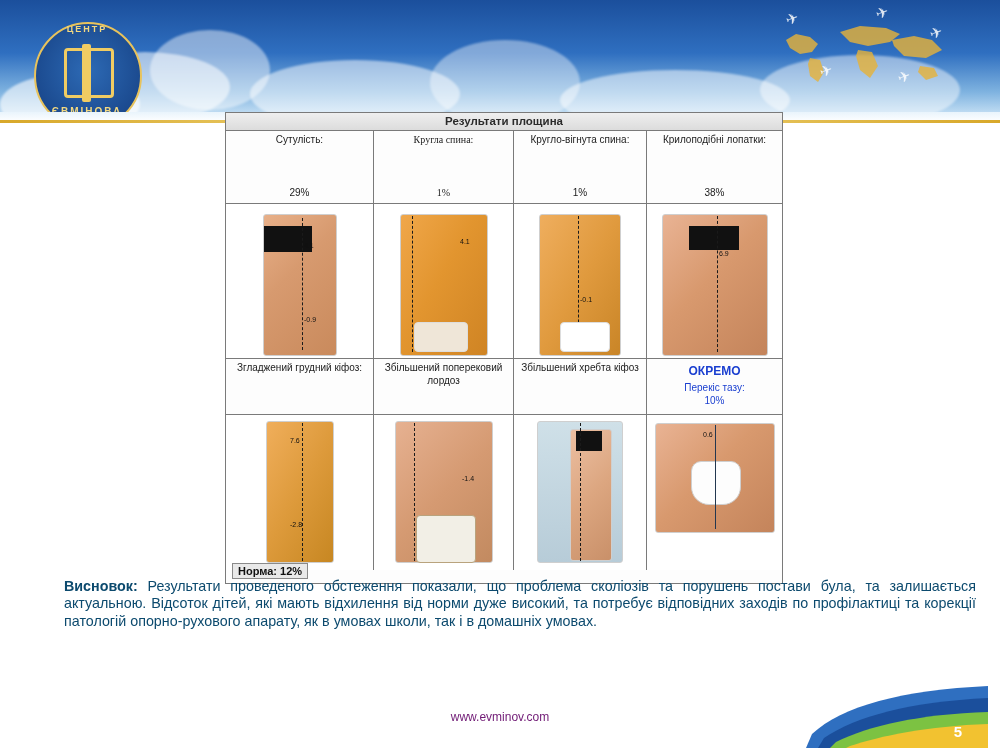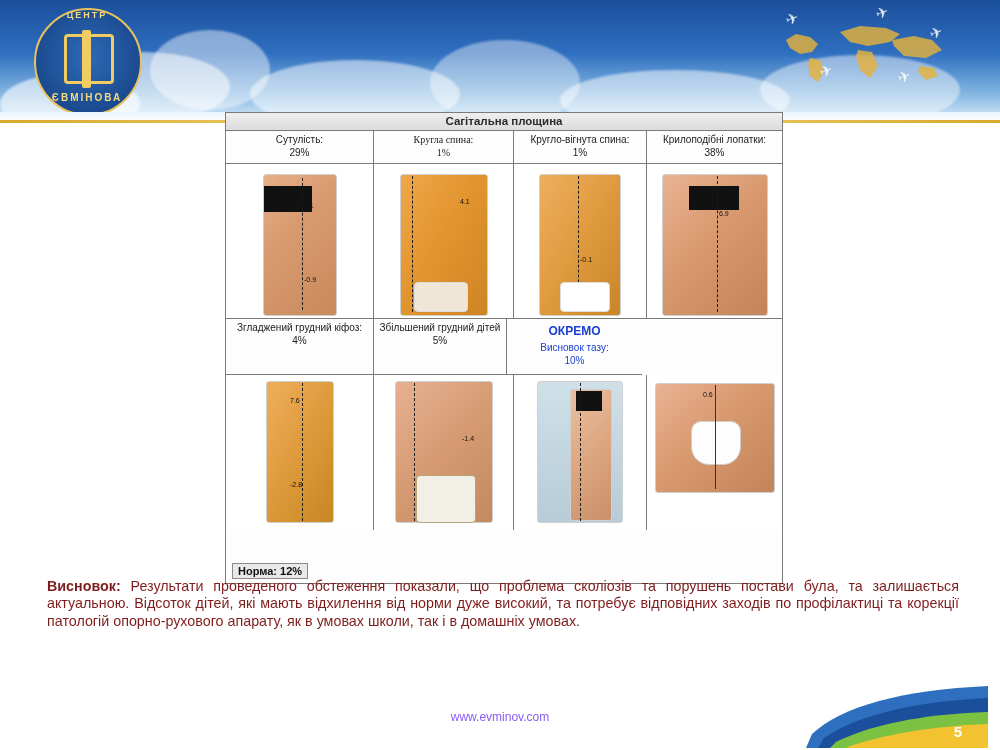--- a/index.html
+++ b/index.html
@@ -28,21 +28,21 @@
   .banner-strip{
     position:absolute;left:0;top:112px;width:1000px;height:10px;
     background:linear-gradient(180deg,#e9f4fc 0%,#ffffff 100%);
   }
   .gold-line{
     position:absolute;left:0;top:120px;width:1000px;height:3px;
     background:linear-gradient(90deg,#d8a82a,#f3dd8a,#d8a82a);
   }
   
   .logo{
-    position:absolute;left:26px;top:6px;width:122px;height:108px;
+    position:absolute;left:26px;top:20px;width:122px;height:108px;
   }
   .logo-circle{
     position:absolute;left:8px;top:2px;width:104px;height:104px;border-radius:50%;
     border:2px solid #e8c35c;
     background:radial-gradient(circle at 50% 45%,#2d6ab5 0%,#1b4a8f 70%,#143a73 100%);
   }
   .logo-inner{
     position:absolute;left:28px;top:24px;width:64px;height:62px;
   }
   .logo-sq{
@@ -77,21 +77,21 @@
   }
   .grid-row{display:flex;align-items:flex-end;}
   .cell{
     border-right:1px solid #7a7a7a;border-bottom:1px solid #7a7a7a;
     box-sizing:border-box;text-align:center;
   }
   .cell:last-child{border-right:none;}
   .hdr{
     padding:3px 2px 4px;font-size:10px;color:#1b1b1b;line-height:1.25;
   }
-  .pct{font-size:10px;}
+  .pct{font-size:10px;margin-top:40px;}
   .special .t1{color:#1a3fd0;font-weight:bold;font-size:12px;margin-bottom:3px;}
   .special .t2{color:#1a3fd0;font-size:10px;}
   .special .t3{color:#1a3fd0;font-size:10px;}
   .imgcell{height:155px;position:relative;overflow:hidden;background:#ffffff;}
   .imgcell.r2{height:155px;}
   .photo{
     position:absolute;left:50%;transform:translateX(-50%);
     top:6px;border:1px solid #cfcfcf;overflow:hidden;
   }
   .skin-a{background:linear-gradient(135deg,#e8b089 0%,#d79a6f 40%,#c98a5c 100%);}
@@ -106,30 +106,30 @@
   .vline{position:absolute;width:0;border-left:1px dashed #1a1a1a;}
   .vline-solid{position:absolute;width:0;border-left:1px solid #23374f;}
   .num{position:absolute;font-size:7px;color:#111;}
   .brief{position:absolute;background:#fff;border:1px solid #ddd;border-radius:4px;}
   .norma{
     position:absolute;left:6px;bottom:4px;font-size:11px;font-weight:bold;color:#111;
     background:#e9e9e9;padding:1px 5px;border:1px solid #8a8a8a;
   }
   
   .concl{
-    position:absolute;left:47px;top:578px;width:912px;
-    font-size:14.3px;color:#7f1d1d;line-height:1.22;text-align:justify;
+    position:absolute;left:64px;top:578px;width:912px;
+    font-size:14.3px;color:#0c4a6e;line-height:1.22;text-align:justify;
   }
   .concl b{font-weight:bold;}
   .concl p{margin:0 0 2px 0;}
   .concl .p2{margin-top:8px;text-align:justify;}
   
   .footer-site{
     position:absolute;left:0;top:710px;width:1000px;text-align:center;
-    font-size:12px;color:#8b5cf6;
+    font-size:12px;color:#701a75;
   }
   .footer-art{
     position:absolute;right:8px;bottom:2px;width:190px;height:62px;
   }
   .pagenum{
     position:absolute;right:38px;bottom:10px;font-size:15px;color:#ffffff;font-weight:bold;
   }
 </style>
 </head>
 <body>
@@ -169,21 +169,21 @@
       <div class="logo-bar"></div>
     </div>
     <div class="logo-bottom">ЄВМІНОВА</div>
   </div>
 </div>
 <div class="banner-strip"></div>
 <div class="gold-line"></div>
 
 <div class="sheet">
 
-  <div class="sheet-title">Сагітальна площина</div>
+  <div class="sheet-title">Результати площина</div>
 
   <div class="grid-row">
     <div class="cell hdr" style="width:148px;">
       <div>Сутулість:</div>
       <div class="pct">29%</div>
     </div>
     <div class="cell hdr" style="width:140px;font-family:Liberation Serif, serif;">
       <div>Кругла спина:</div>
       <div class="pct">1%</div>
     </div>
@@ -223,27 +223,31 @@
       <div class="vline" style="left:70px;top:12px;height:136px;"></div>
       <div class="num" style="left:72px;top:46px;">6.9</div>
     </div>
   </div>
 
   <div class="grid-row">
     <div class="cell hdr" style="width:148px;height:56px;">
       <div>Згладжений грудний кіфоз:</div>
       <div class="pct">4%</div>
     </div>
+    <div class="cell hdr" style="width:140px;height:56px;">
+      <div>Збільшений поперековий лордоз</div>
+      <div class="pct">27%</div>
+    </div>
     <div class="cell hdr" style="width:133px;height:56px;">
-      <div>Збільшений грудний дітей</div>
+      <div>Збільшений хребта кіфоз</div>
       <div class="pct">5%</div>
     </div>
     <div class="cell hdr special" style="width:135px;height:56px;padding-top:5px;">
       <div class="t1">ОКРЕМО</div>
-      <div class="t2">Висновок тазу:</div>
+      <div class="t2">Перекіс тазу:</div>
       <div class="t3">10%</div>
     </div>
   </div>
 
   <div class="grid-row">
     <div class="cell imgcell r2" style="width:148px;border-bottom:none;">
       <div class="photo skin-e" style="top:6px;width:66px;height:140px;border-radius:3px;"></div>
       <div class="vline" style="left:76px;top:8px;height:138px;"></div>
       <div class="num" style="left:64px;top:22px;">7.6</div>
       <div class="num" style="left:64px;top:106px;">-2.8</div>

